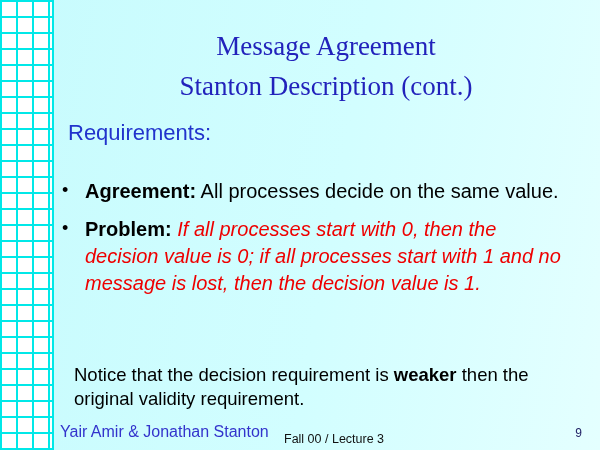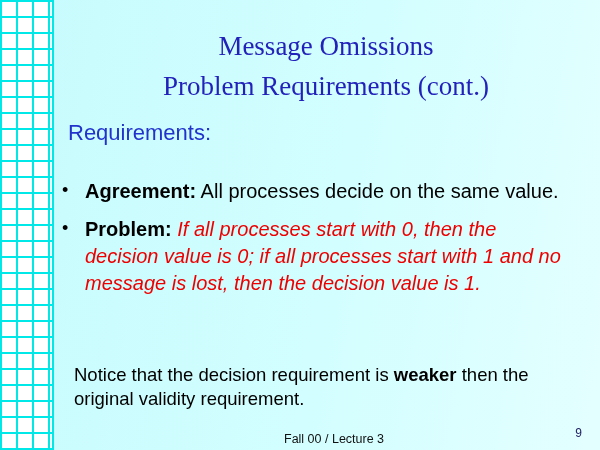--- a/index.html
+++ b/index.html
@@ -64,22 +64,22 @@
   }
 </style>
 </head>
 <body>
 
 <div class="slide">
 
   <div class="grid-strip"></div>
 
   <div class="title-block">
-    <div>Message Omissions</div>
-    <div>Problem Requirements (cont.)</div>
+    <div>Message Agreement</div>
+    <div>Stanton Description (cont.)</div>
   </div>
 
   <div class="subtitle">Requirements:</div>
 
   <ul class="bullets">
     <li>
       <span class="bullet-char">•</span>
       <span class="li-text">
         <span class="term">Agreement:</span><span> All processes decide on the same value.</span>
       </span>
@@ -89,16 +89,17 @@
       <span class="li-text">
         <span class="term">Problem:</span><span class="red-text"> If all processes start with 0, then the decision value is 0; if all processes start with 1 and no message is lost, then the decision value is 1.</span>
       </span>
     </li>
   </ul>
 
   <div class="note">
     <span>Notice that the decision requirement is </span><b>weaker</b><span> then the original validity requirement.</span>
   </div>
 
+  <div class="footer-authors">Yair Amir &amp; Jonathan Stanton</div>
   <div class="footer-course">Fall 00 / Lecture 3</div>
   <div class="footer-page">9</div>
 
 </div>
 
 </body></html>

